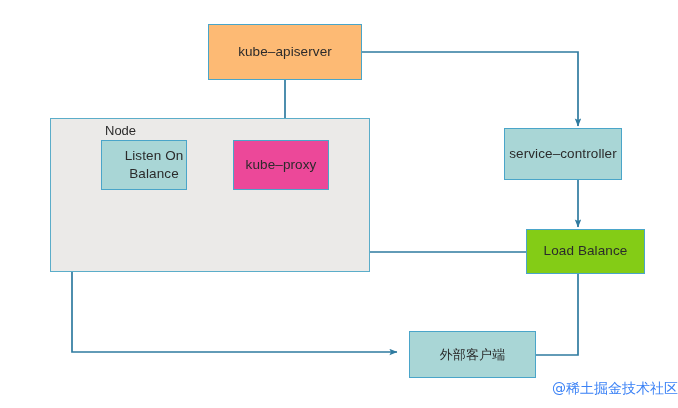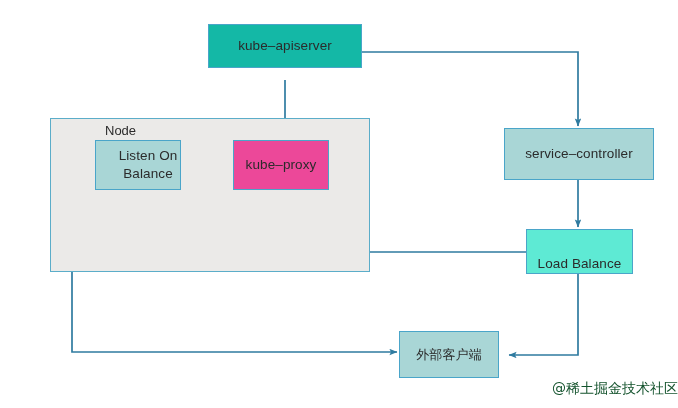--- a/index.html
+++ b/index.html
@@ -84,42 +84,42 @@
         <polyline points="233,164 183,164" fill="none" stroke="#2f7ba0" stroke-width="1.7" stroke-linejoin="miter" marker-end="url(#arrowhead)"></polyline>
         <polyline points="526,252 136,252 136,192" fill="none" stroke="#2f7ba0" stroke-width="1.7" stroke-linejoin="miter" marker-end="url(#arrowhead)"></polyline>
         <polyline points="578,274 578,355 509,355" fill="none" stroke="#2f7ba0" stroke-width="1.7" stroke-linejoin="miter" marker-end="url(#arrowhead)"></polyline>
         <polyline points="95,159 72,159 72,352 397,352" fill="none" stroke="#2f7ba0" stroke-width="1.7" stroke-linejoin="miter" marker-end="url(#arrowhead)"></polyline>
       </g>
   </svg>
 
   <div class="group-box" id="group-node" style="left: 50px; top: 118px; width: 320px; height: 154px; background: rgb(235, 234, 232); border-color: rgb(91, 173, 201);"></div>
   <div class="group-label" id="group-node-label" style="left: 57px; top: 123px; color: rgb(43, 43, 43);">Node</div>
 
-  <div class="node-box" id="box-kube-apiserver" style="left: 208px; top: 24px; width: 154px; height: 44px; background: #14b8a6; border-color: rgb(74, 165, 201); color: rgb(43, 43, 43);">
+  <div class="node-box" id="box-kube-apiserver" style="left: 208px; top: 24px; width: 154px; height: 56px; background: #fdba74; border-color: rgb(74, 165, 201); color: rgb(43, 43, 43);">
     <span>kube–apiserver</span>
   </div>
 
-  <div class="node-box" id="box-service-controller" style="left: 504px; top: 128px; width: 150px; height: 52px; background: rgb(169, 214, 214); border-color: rgb(74, 165, 201); color: rgb(43, 43, 43);">
+  <div class="node-box" id="box-service-controller" style="left: 504px; top: 128px; width: 118px; height: 52px; background: rgb(169, 214, 214); border-color: rgb(74, 165, 201); color: rgb(43, 43, 43);">
     <span>service–controller</span>
   </div>
 
-  <div class="node-box" id="box-load-balance" style="left: 526px; top: 229px; width: 107px; height: 45px; background: #5eead4; border-color: rgb(74, 165, 201); color: rgb(43, 43, 43); align-items: flex-end;">
+  <div class="node-box" id="box-load-balance" style="left: 526px; top: 229px; width: 119px; height: 45px; background: #84cc16; border-color: rgb(74, 165, 201); color: rgb(43, 43, 43);">
     <span>Load Balance</span>
   </div>
 
   <div class="node-box" id="box-kube-proxy" style="left: 233px; top: 140px; width: 96px; height: 50px; background: #ec4899; border-color: rgb(74, 165, 201); color: rgb(43, 43, 43);">
     <span>kube–proxy</span>
   </div>
 
-  <div class="node-box" id="box-listen-on-nodeport" style="left: 95px; top: 140px; width: 86px; height: 50px; background: rgb(169, 214, 214); border-color: rgb(74, 165, 201); color: rgb(43, 43, 43); padding-left: 20px;">
+  <div class="node-box" id="box-listen-on-nodeport" style="left: 101px; top: 140px; width: 86px; height: 50px; background: rgb(169, 214, 214); border-color: rgb(74, 165, 201); color: rgb(43, 43, 43); padding-left: 20px;">
     <span>
       <span>Listen On</span><br>
       <span>Balance</span>
     </span>
   </div>
 
-  <div class="node-box cjk" id="box-external-client" style="left: 399px; top: 331px; width: 100px; height: 47px; background: rgb(169, 214, 214); border-color: rgb(74, 165, 201); color: rgb(43, 43, 43);">
+  <div class="node-box cjk" id="box-external-client" style="left: 409px; top: 331px; width: 127px; height: 47px; background: rgb(169, 214, 214); border-color: rgb(74, 165, 201); color: rgb(43, 43, 43);">
     <span>外部客户端</span>
   </div>
 
-  <div class="watermark" id="watermark" style="left: 552px; top: 380px; color: #14532d;">@稀土掘金技术社区</div>
+  <div class="watermark" id="watermark" style="left: 552px; top: 380px; color: #3b82f6;">@稀土掘金技术社区</div>
 
 </div>
 
 </body></html>

